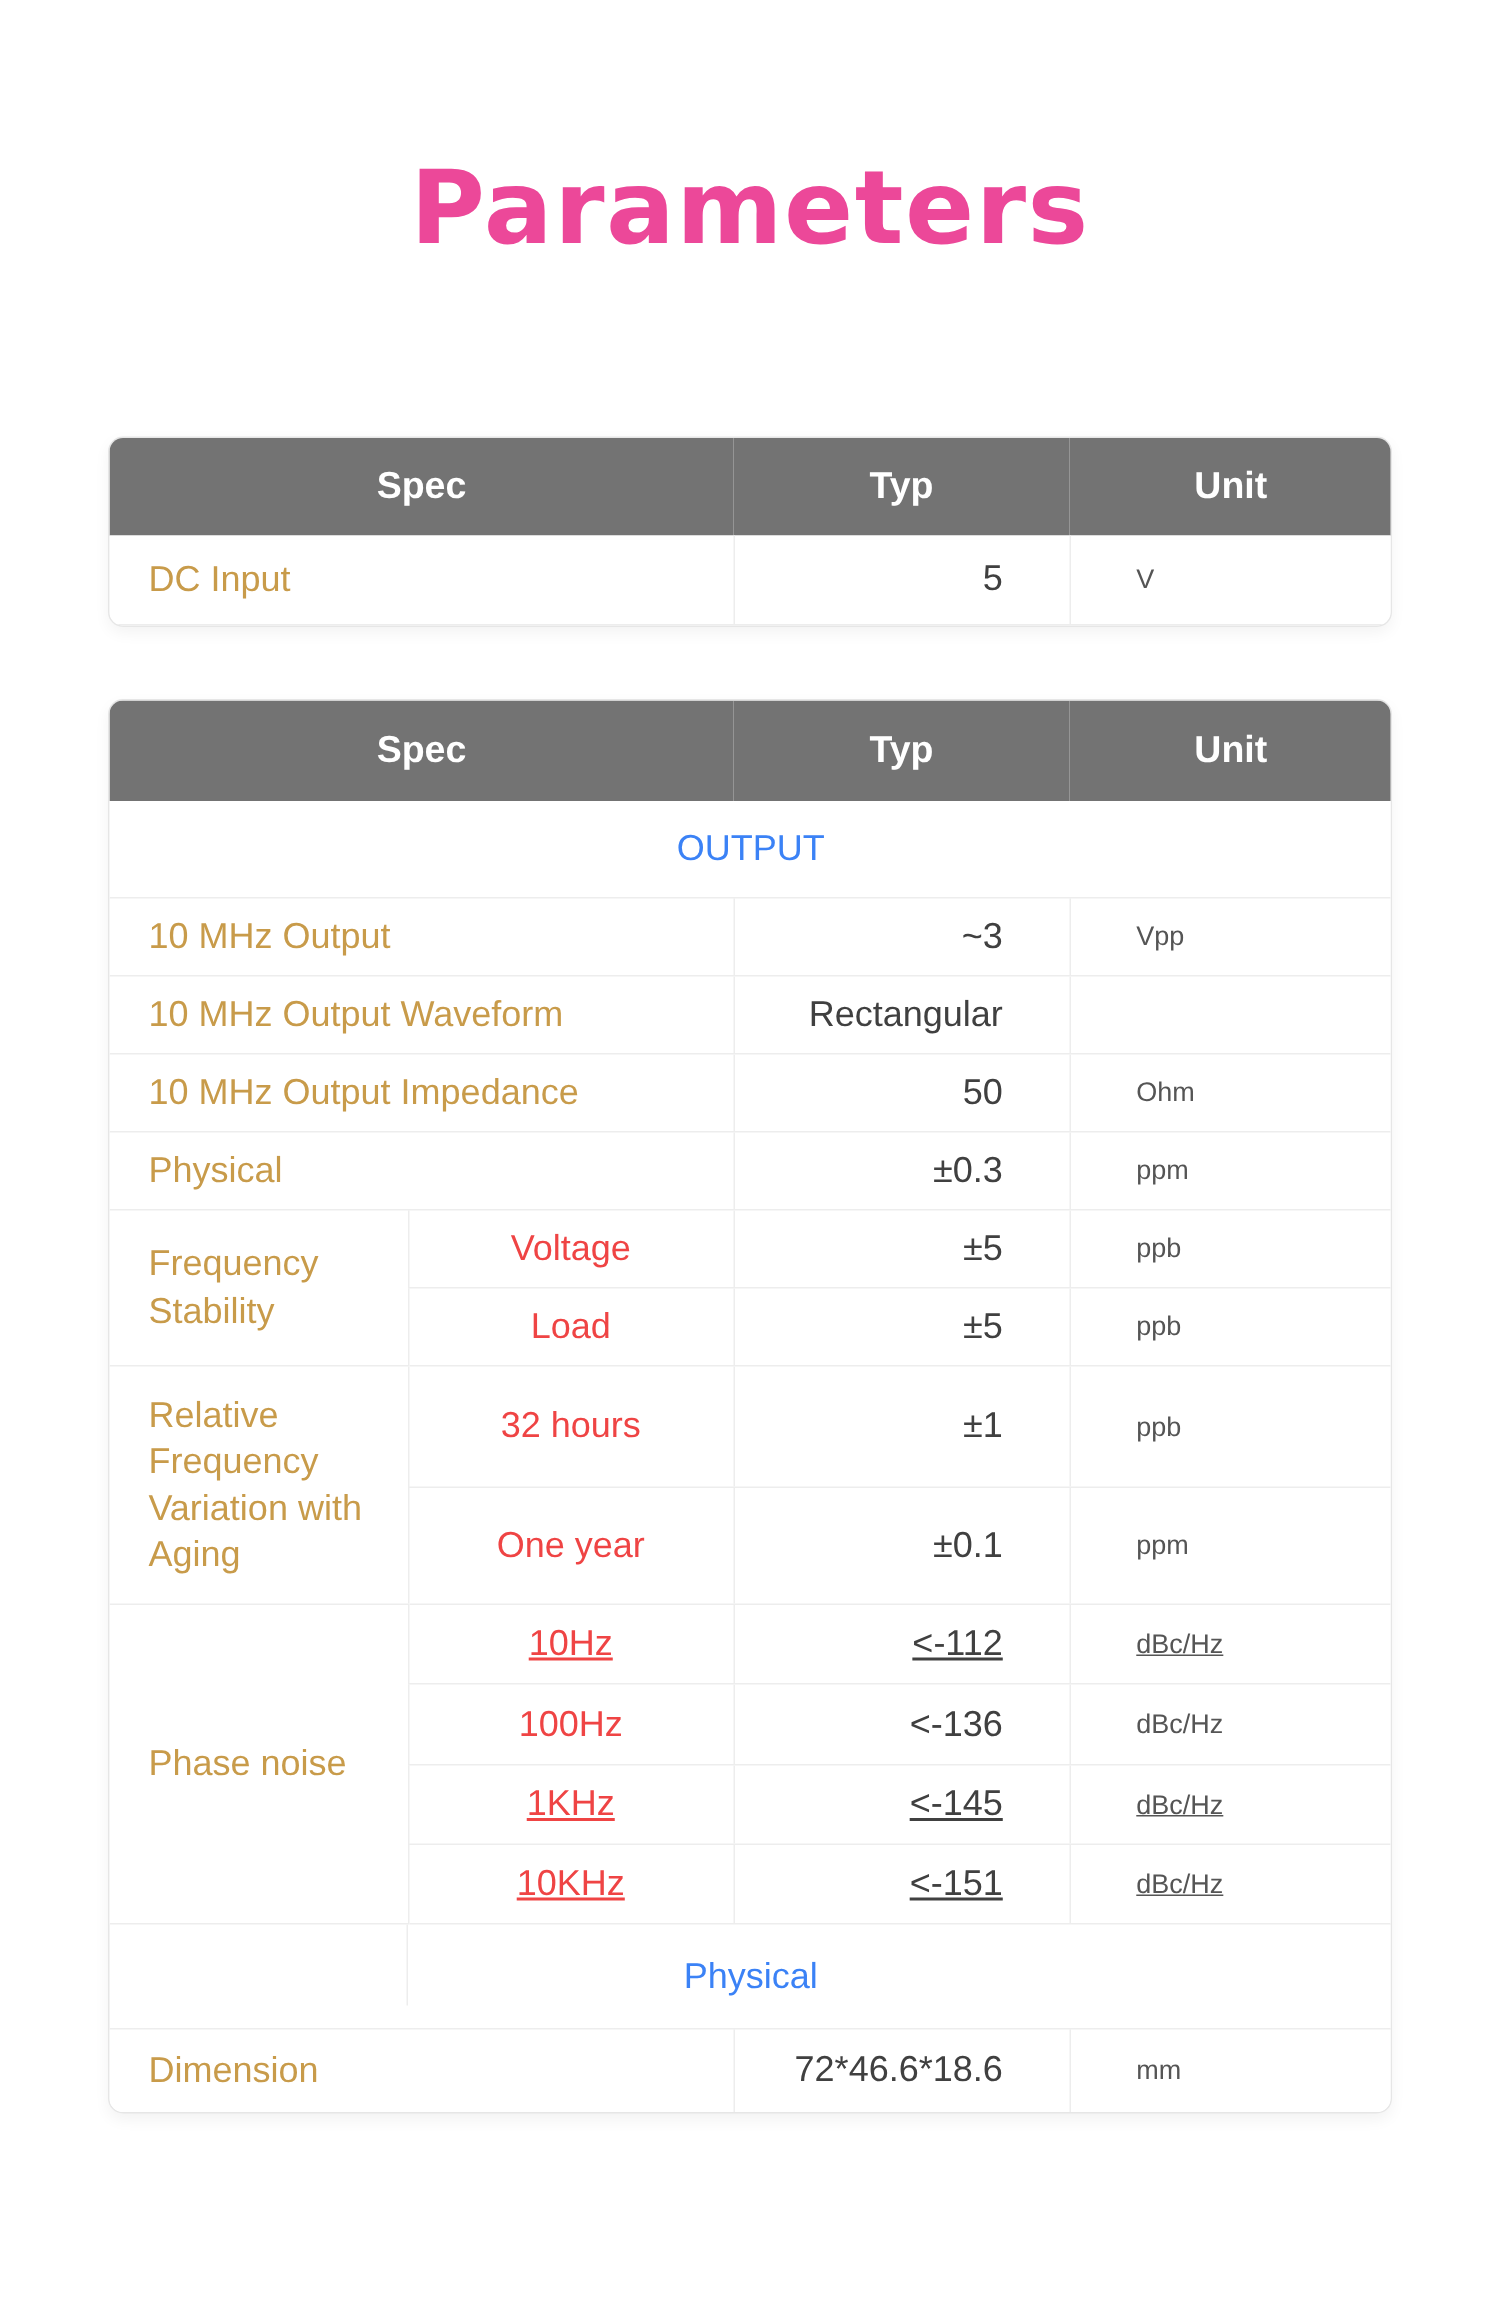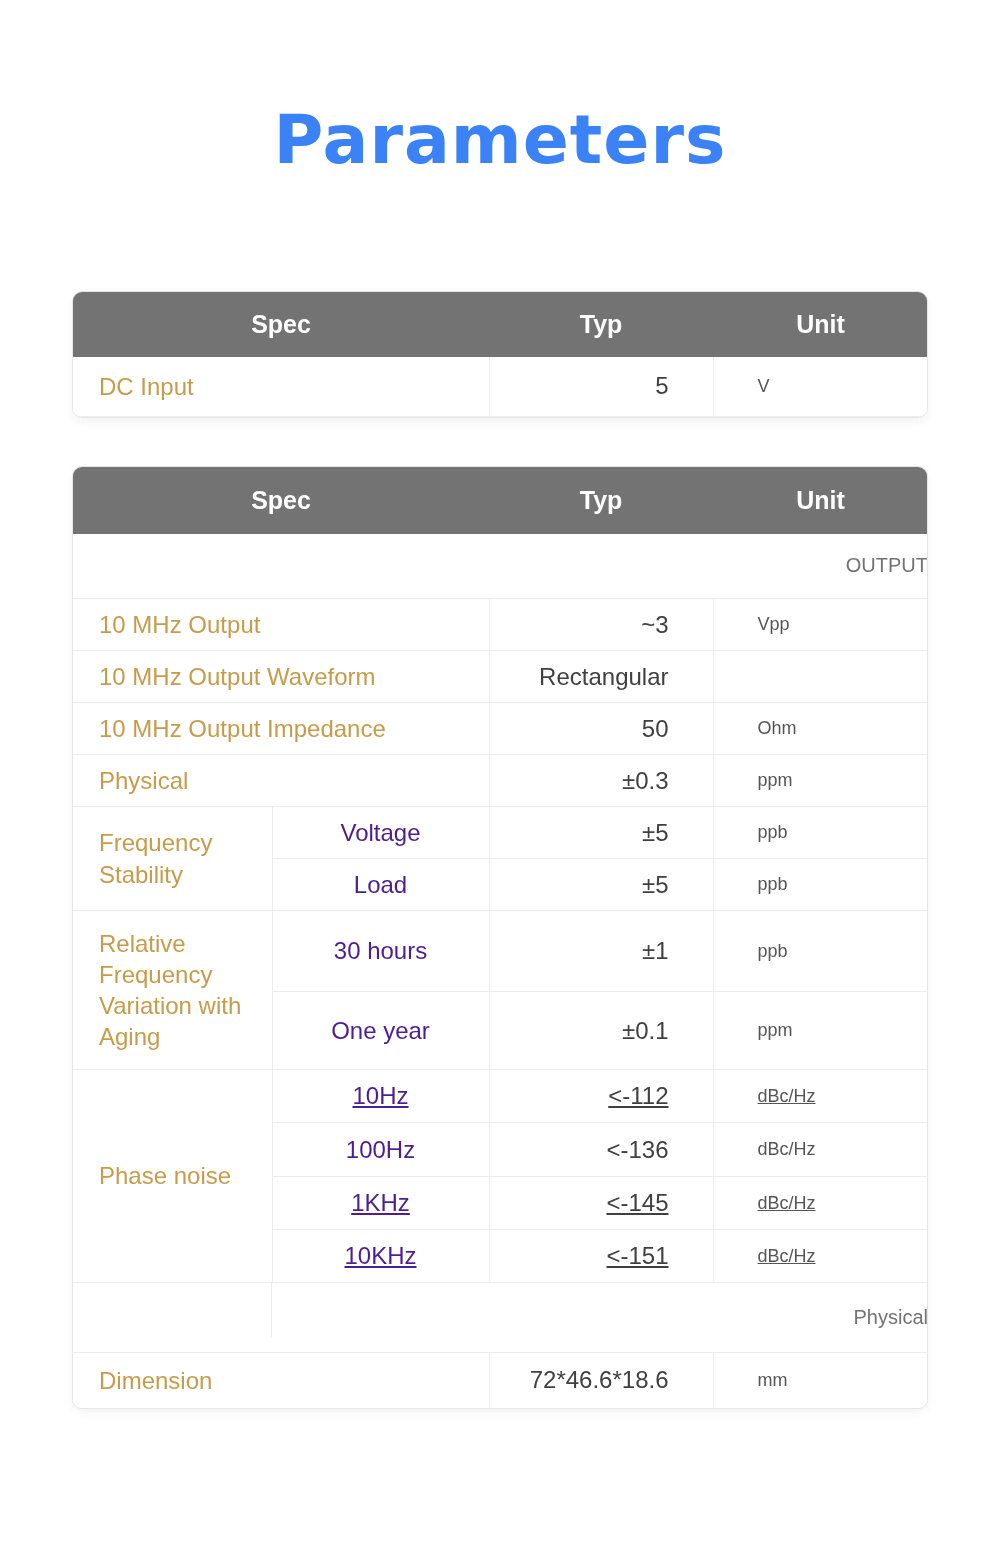--- a/index.html
+++ b/index.html
@@ -12,21 +12,21 @@
     font-family: "Liberation Sans", "DejaVu Sans", sans-serif;
     overflow: hidden;
   }
   .title {
     margin: 0;
     padding-top: 106px;
     font-family: "DejaVu Sans", "Liberation Sans", sans-serif;
     font-size: 68px;
     font-weight: 800;
     line-height: 1;
-    color: #3b82f6;
+    color: #ec4899;
     text-align: center;
     letter-spacing: 1px;
   }
   .twrap {
     width: 856px;
     margin-left: 72px;
     border: 1px solid #e6e6e6;
     border-radius: 10px;
     overflow: hidden;
     box-shadow: 0 4px 10px rgba(0,0,0,0.05);
@@ -73,38 +73,38 @@
   .bl { border-left: 1px solid #ededed; }
   td.spec {
     color: #c89b4a;
     text-align: left;
     padding-left: 26px;
     padding-right: 14px;
     line-height: 1.3;
   }
   td.cond {
     text-align: center;
-    color: #4c1d95;
+    color: #ef4444;
   }
   td.typ {
     text-align: right;
     padding-right: 44px;
     color: #404040;
   }
   td.unit {
     text-align: left;
     padding-left: 44px;
     font-size: 18px;
     color: #555555;
   }
   td.section {
-    text-align: right;
-    font-size: 20px;
+    text-align: center;
+    font-size: 24px;
     font-weight: 500;
-    color: #737373;
+    color: #3b82f6;
   }
   td.physical { position: relative; }
   td.physical::before {
     content: "";
     position: absolute;
     left: 198px;
     top: 0;
     width: 1px;
     height: 54px;
     background: #ededed;
@@ -190,21 +190,21 @@
           <td class="unit h52 bb bl">ppb</td>
         </tr>
         <tr>
           <td class="cond h52 bb bl">Load</td>
           <td class="typ h52 bb bl">±5</td>
           <td class="unit h52 bb bl">ppb</td>
         </tr>
 
         <tr>
           <td rowspan="2" class="spec bb">Relative Frequency Variation with Aging</td>
-          <td class="cond h81 bb bl">30 hours</td>
+          <td class="cond h81 bb bl">32 hours</td>
           <td class="typ h81 bb bl">±1</td>
           <td class="unit h81 bb bl">ppb</td>
         </tr>
         <tr>
           <td class="cond h78 bb bl">One year</td>
           <td class="typ h78 bb bl">±0.1</td>
           <td class="unit h78 bb bl">ppm</td>
         </tr>
 
         <tr>

